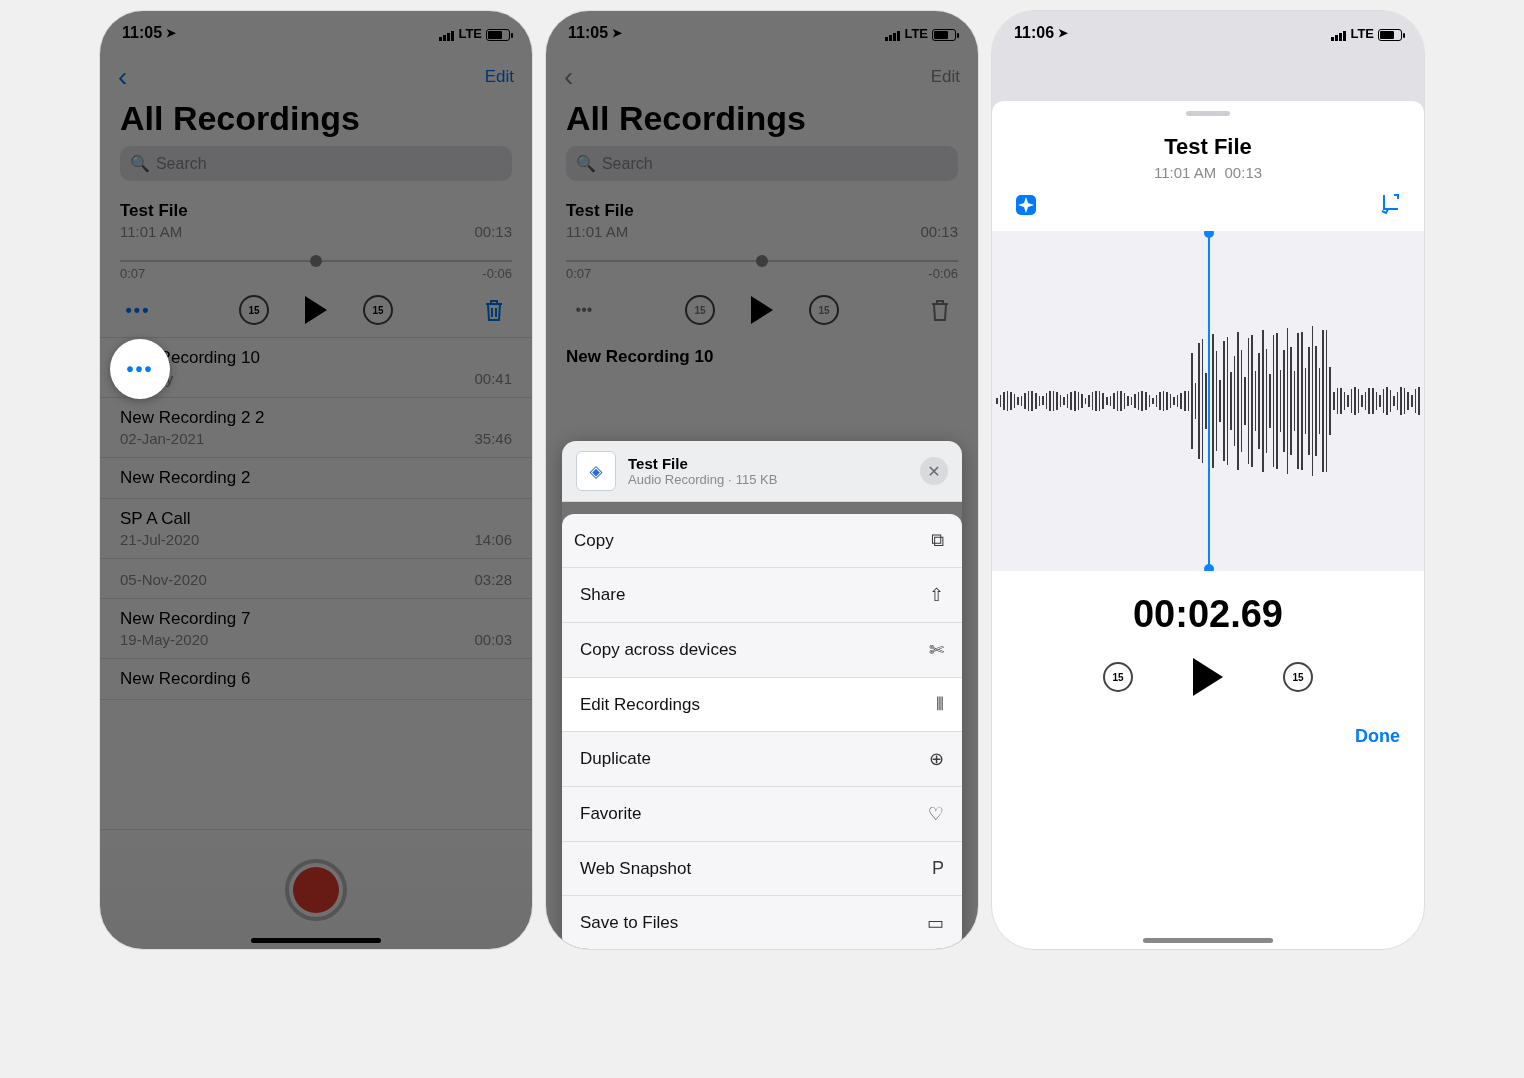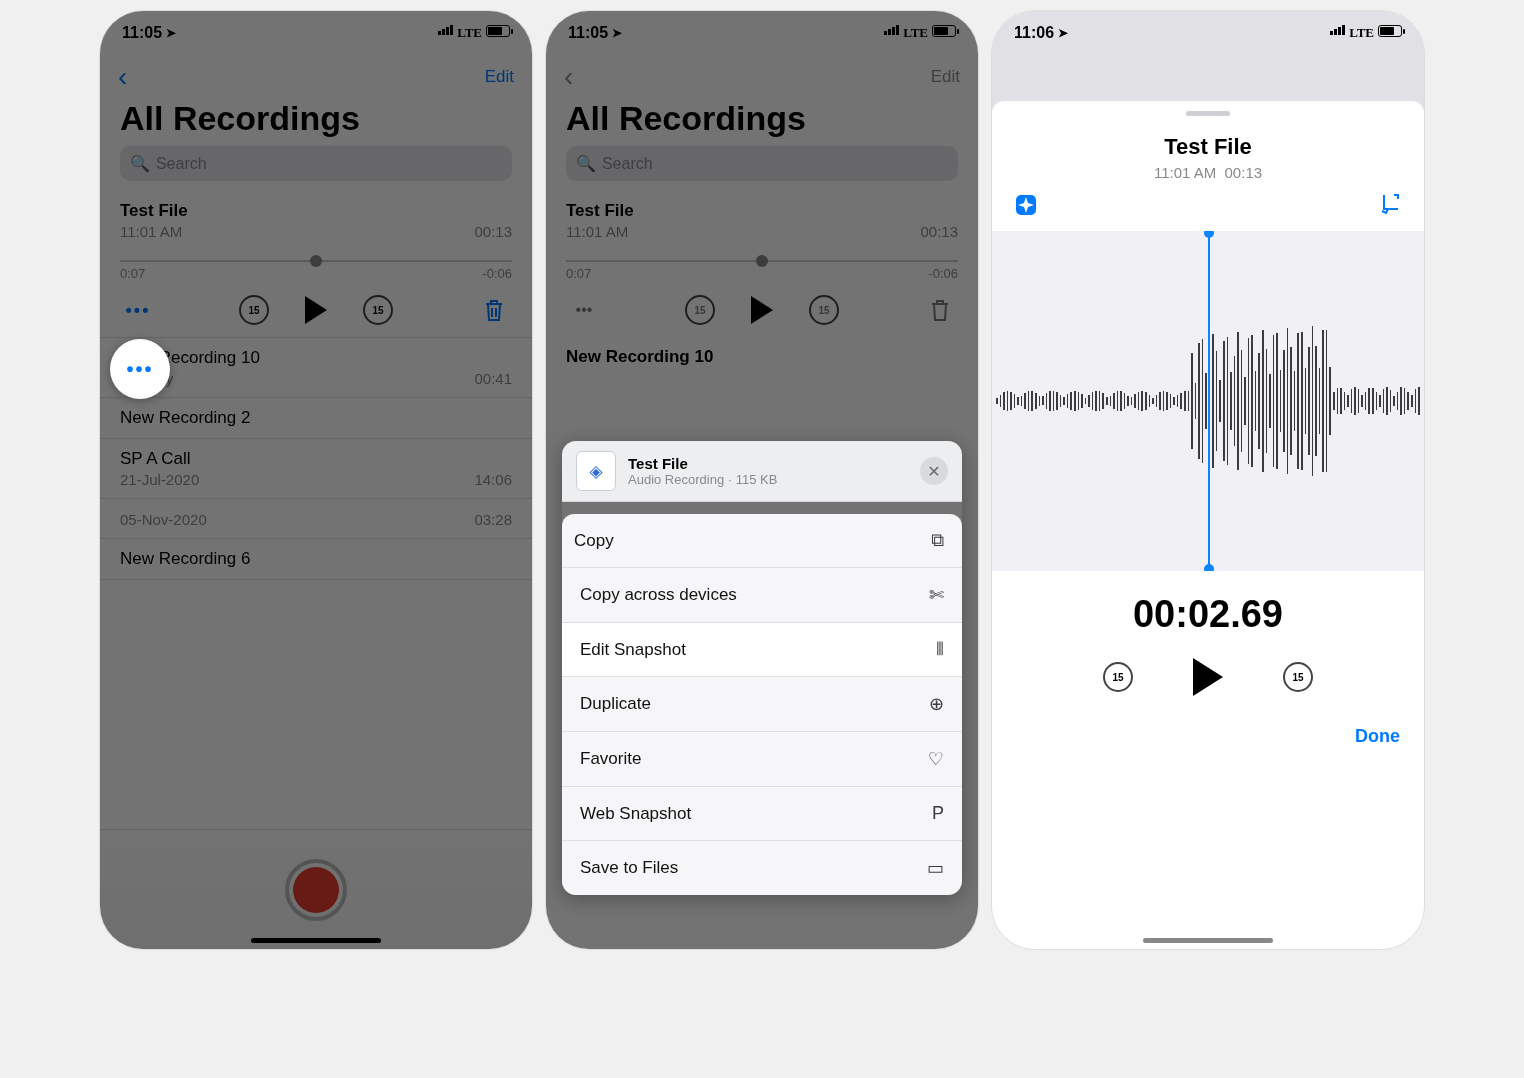--- a/index.html
+++ b/index.html
@@ -34,21 +34,21 @@
   .status-bar {
     height: 44px;
     display: flex;
     justify-content: space-between;
     align-items: center;
     padding: 0 22px;
     font-size: 16px;
     font-weight: 600;
   }
   .status-left { display:flex; align-items:center; gap:4px;}
-  .status-right { display:flex; align-items:flex-start; gap:4px; font-size:13px;font-family:Liberation Serif, serif;}
+  .status-right { display:flex; align-items:flex-end; gap:4px; font-size:13px;}
   .loc-icon { font-size:12px; }
   .signal-bars { display:inline-flex; align-items:flex-end; gap:1px; }
   .signal-bars span { width:3px; background:#000; }
   .signal-bars span:nth-child(1){height:4px;}
   .signal-bars span:nth-child(2){height:6px;}
   .signal-bars span:nth-child(3){height:8px;}
   .signal-bars span:nth-child(4){height:10px;}
   .battery { width:24px; height:12px; border:1.5px solid #000; border-radius:3px; position:relative; }
   .battery::after{content:"";position:absolute;right:-4px;top:3px;width:2px;height:5px;background:#000;border-radius:1px;}
   .battery-fill{position:absolute;top:1px;left:1px;bottom:1px;width:65%;background:#000;border-radius:1px;}
@@ -220,33 +220,47 @@
 
   <div class="list">
     <div class="list-item">
         <div class="li-title">New Recording 10</div>
         <div class="li-row2">
           <span>Monday</span>
           <span>00:41</span>
         </div>
       </div>
     <div class="list-item">
+        <div class="li-title">New Recording 2 2</div>
+        <div class="li-row2">
+          <span>02-Jan-2021</span>
+          <span>35:46</span>
+        </div>
+      </div>
+    <div class="list-item">
         <div class="li-title">New Recording 2</div>
       </div>
     <div class="list-item">
         <div class="li-title">SP A Call</div>
         <div class="li-row2">
           <span>21-Jul-2020</span>
           <span>14:06</span>
         </div>
       </div>
     <div class="list-item">
         <div class="li-row2">
           <span>05-Nov-2020</span>
           <span>03:28</span>
+        </div>
+      </div>
+    <div class="list-item">
+        <div class="li-title">New Recording 7</div>
+        <div class="li-row2">
+          <span>19-May-2020</span>
+          <span>00:03</span>
         </div>
       </div>
     <div class="list-item">
         <div class="li-title">New Recording 6</div>
       </div>
   </div>
 
   <div class="record-dock">
     <div class="record-btn">
         <div class="record-btn-inner"></div>
@@ -322,25 +336,29 @@
         <div style="font-size:15px;font-weight:600">Test File</div>
         <div style="font-size:13px;color:#8a8a8e">Audio Recording · 115 KB</div>
       </div>
       <div class="sheet-close">✕</div>
     </div>
     <div class="sheet-row first">
         <span>Copy</span>
         <span class="ri">⧉</span>
       </div>
     <div class="sheet-row">
+        <span>Share</span>
+        <span class="ri">⇧</span>
+      </div>
+    <div class="sheet-row">
         <span>Copy across devices</span>
         <span class="ri">✄</span>
       </div>
     <div class="sheet-row highlighted">
-        <span>Edit Snapshot</span>
+        <span>Edit Recordings</span>
         <span class="ri">⦀</span>
       </div>
     <div class="sheet-row">
         <span>Duplicate</span>
         <span class="ri">⊕</span>
       </div>
     <div class="sheet-row">
         <span>Favorite</span>
         <span class="ri">♡</span>
       </div>

